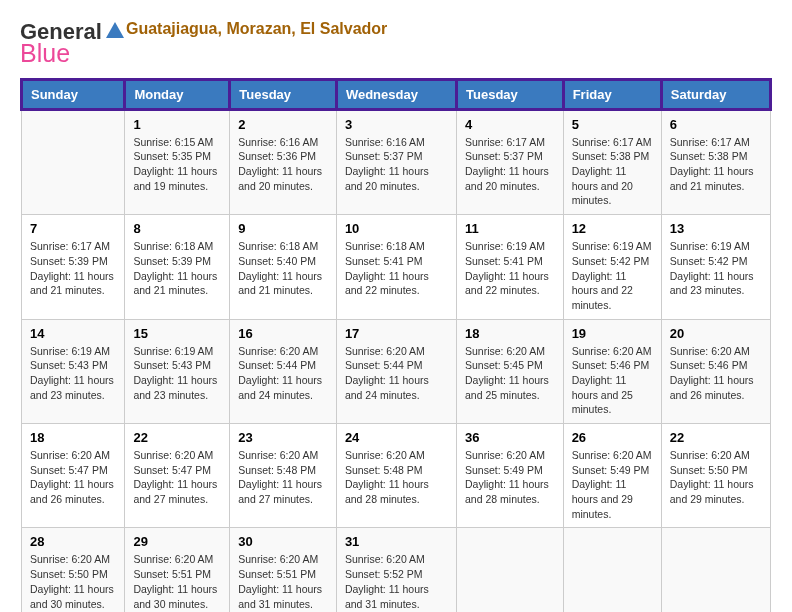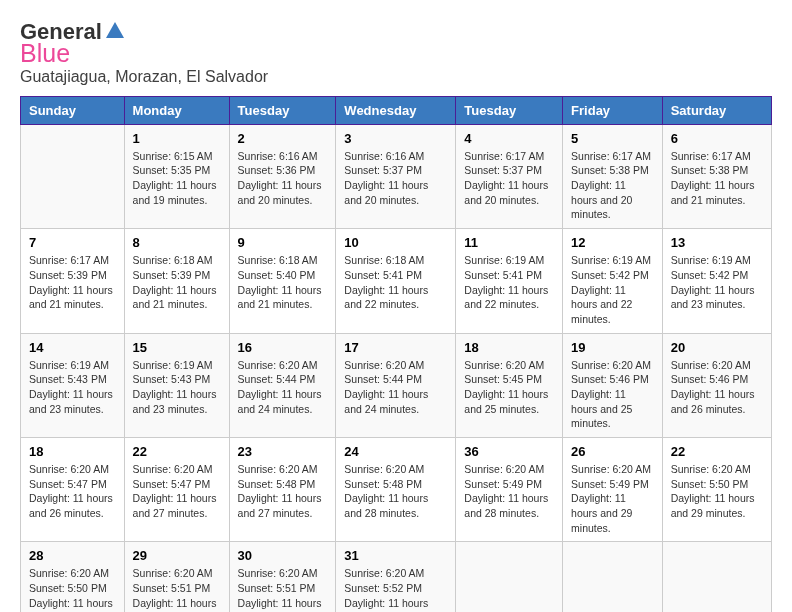--- a/index.html
+++ b/index.html
@@ -8,48 +8,47 @@
       background: #fff;
       width: 792px;
       min-height: 612px;
       padding: 20px;
     }
     .header {
       display: flex;
       justify-content: flex-start;
       align-items: flex-start;
       margin-bottom: 10px;
-      flex-direction: column;
     }
     .title-block {
       text-align: right;
     }
     .title-block h1 {
       font-size: 36px;
       font-weight: bold;
       color: #333;
     }
     .title-block h2 {
       font-size: 16px;
-      color: #404040;
-      font-weight: normal;
+      color: #a16207;
+      font-weight: bold;
     }
     table {
       width: 100%;
       border-collapse: collapse;
       font-size: 11px;
     }
     thead tr th {
       background-color: #3a7abf;
       color: #fff;
       padding: 6px 8px;
       text-align: left;
       font-size: 13px;
       font-weight: bold;
-      border: 1px solid #4c1d95;
+      border: 3px solid #4c1d95;
     }
     tbody tr td {
       border: 1px solid #ccc;
       padding: 6px 8px;
       vertical-align: top;
       background: #fff;
       min-height: 80px;
     }
     tbody tr:nth-child(odd) td {
       background: #f9f9f9;

